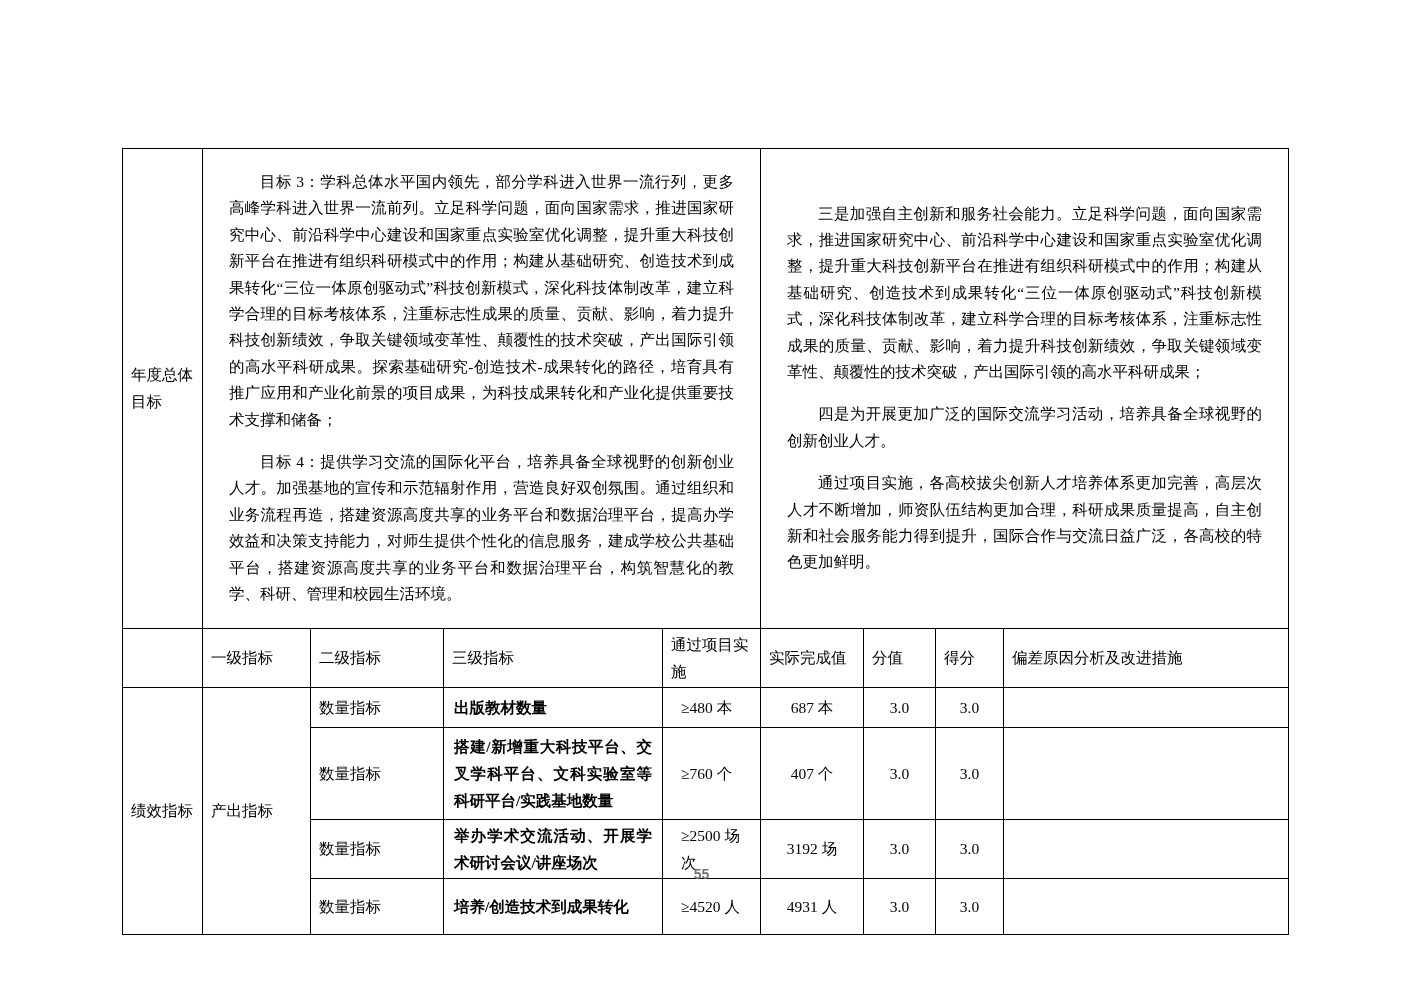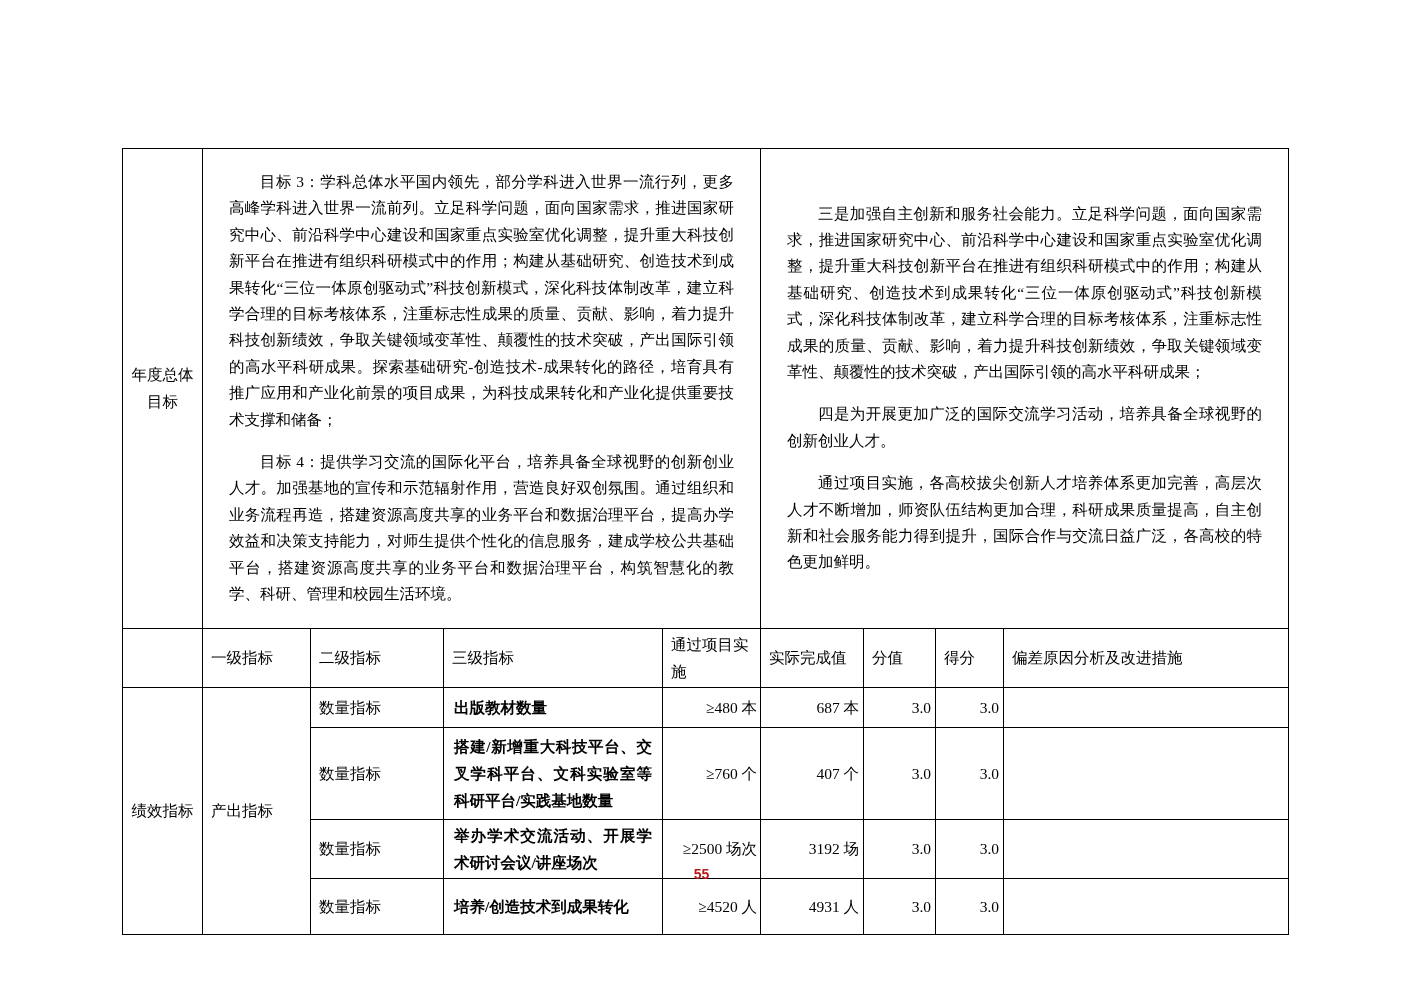--- a/index.html
+++ b/index.html
@@ -22,37 +22,37 @@
     overflow:hidden;
   }
   tr.r-goals { height:370px; }
   tr.r-head  { height:42px; }
   tr.r1 { height:40px; }
   tr.r2 { height:92px; }
   tr.r3 { height:52px; }
   tr.r4 { height:56px; }
 
   td.center { text-align:left; }
-  td.rowlabel { text-align:center; padding:2px 8px; }
+  td.rowlabel { padding:2px 8px; }
 
   td.goaltext { vertical-align:middle; padding:4px 10px; }
   td.goaltext p {
     margin:16px; text-indent:2em; text-align:justify;
     font-size:15.5px; line-height:26.4px;
   }
 
   td.lvl3 { text-align:justify; padding:2px 10px;font-weight:bold; }
-  td.target { text-align:right; padding:2px 3px;font-family:Liberation Serif, serif; }
-  td.val { text-align:right; padding:2px 4px; }
+  td.target { text-align:left; padding:2px 18px;font-family:Liberation Serif, serif; }
+  td.val { text-align:center; padding:2px 4px; }
 
   .page-num {
     position:absolute; left:0; right:0; top:866px;
     text-align:center;
     font-family:"Liberation Sans","DejaVu Sans",sans-serif;
-    font-weight:bold; font-size:14px; color:#b91c1c;
+    font-weight:bold; font-size:14px; color:#737373;
   }
 </style>
 </head>
 <body>
 
 <div class="sheet">
 
   <table class="report">
     <colgroup>
       <col style="width:80px">

